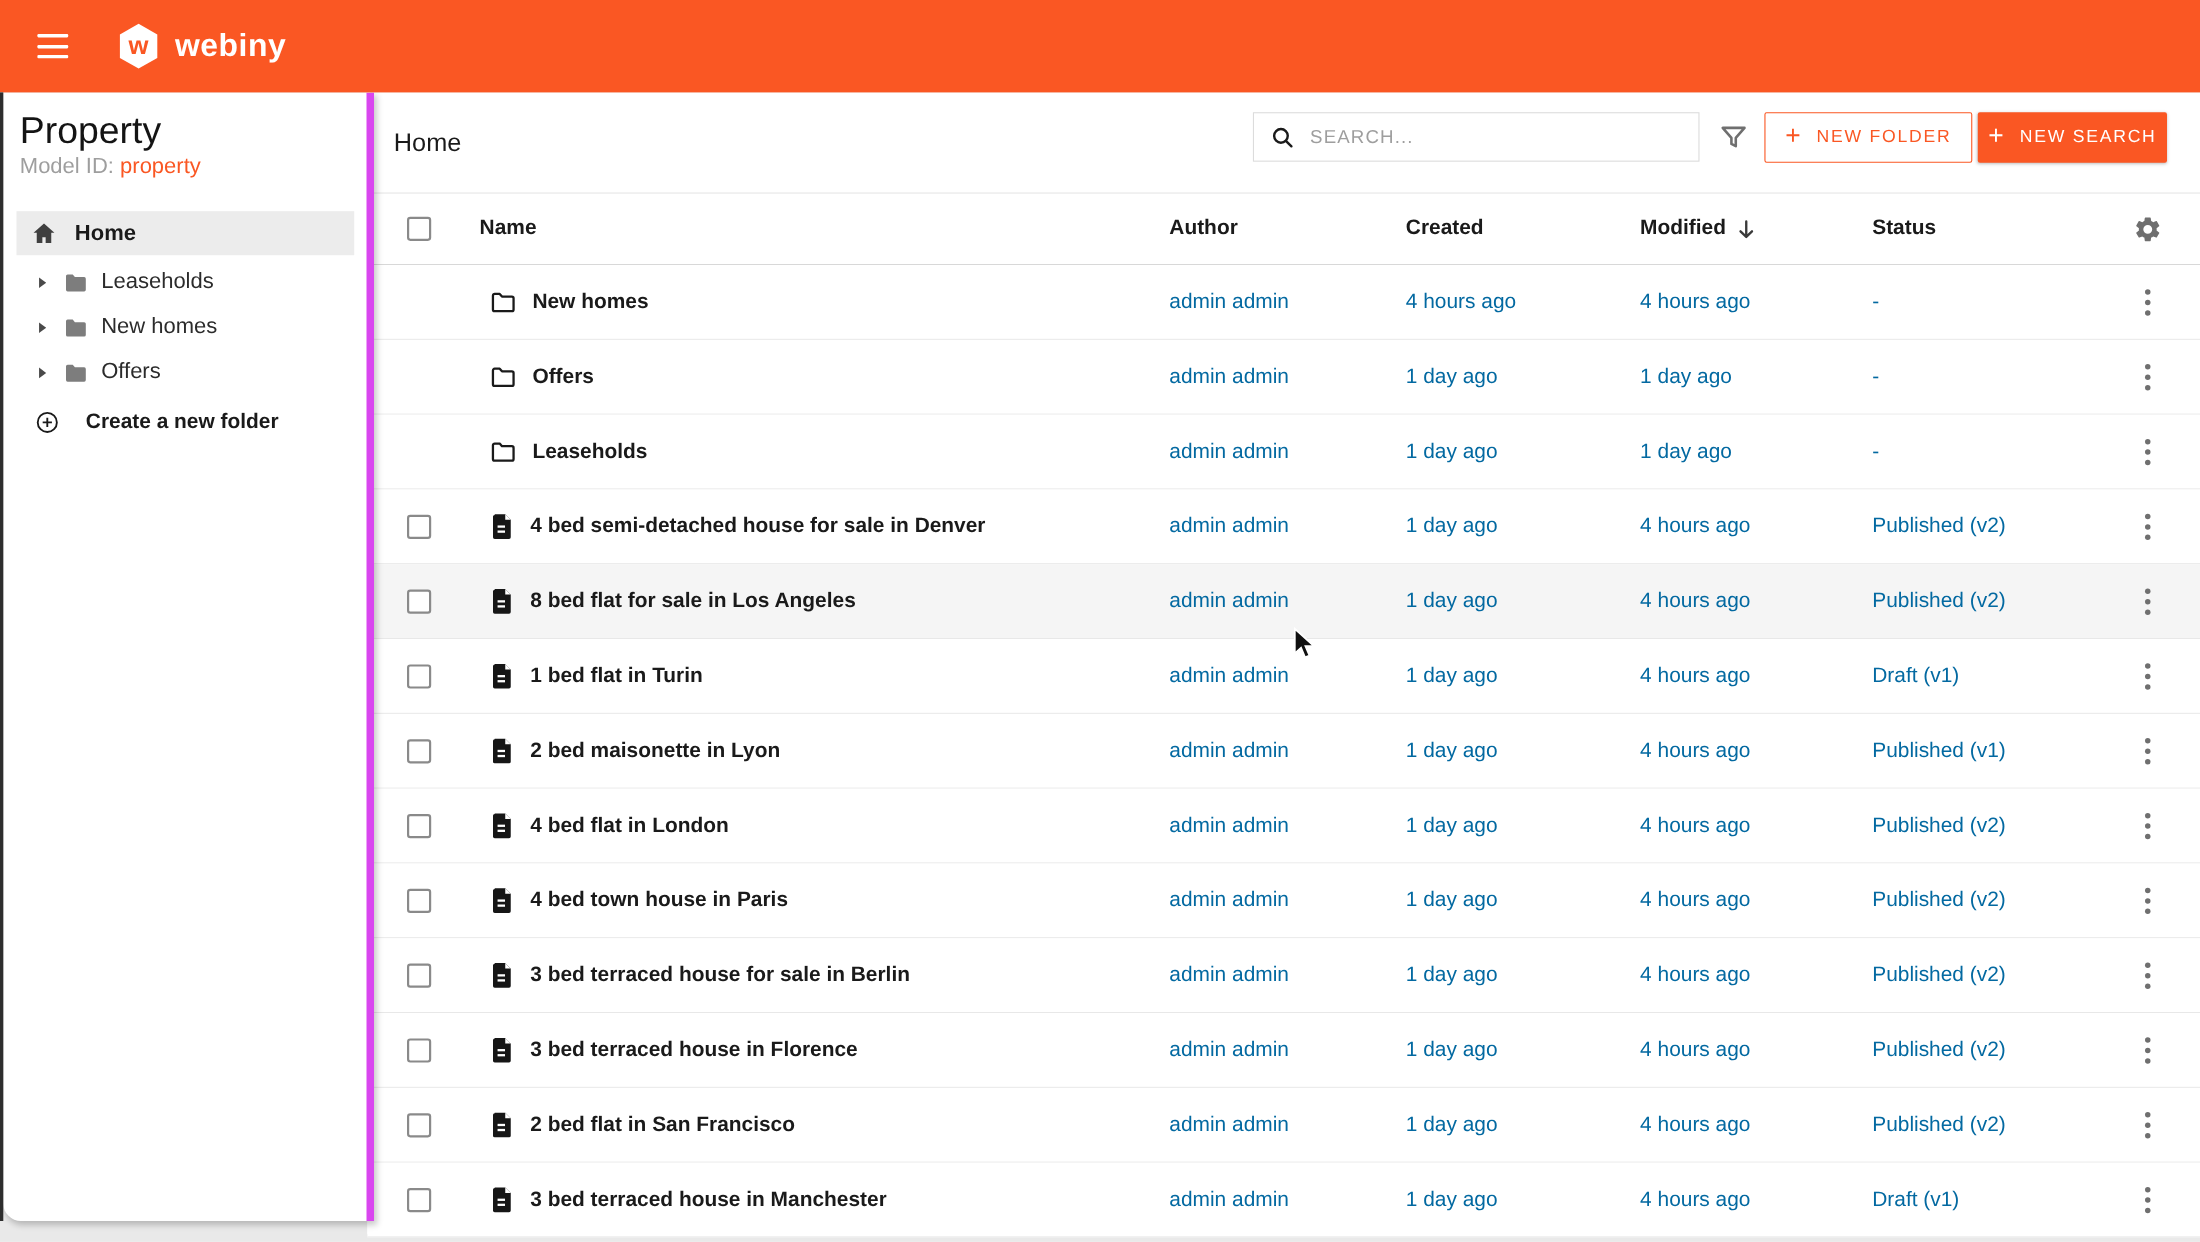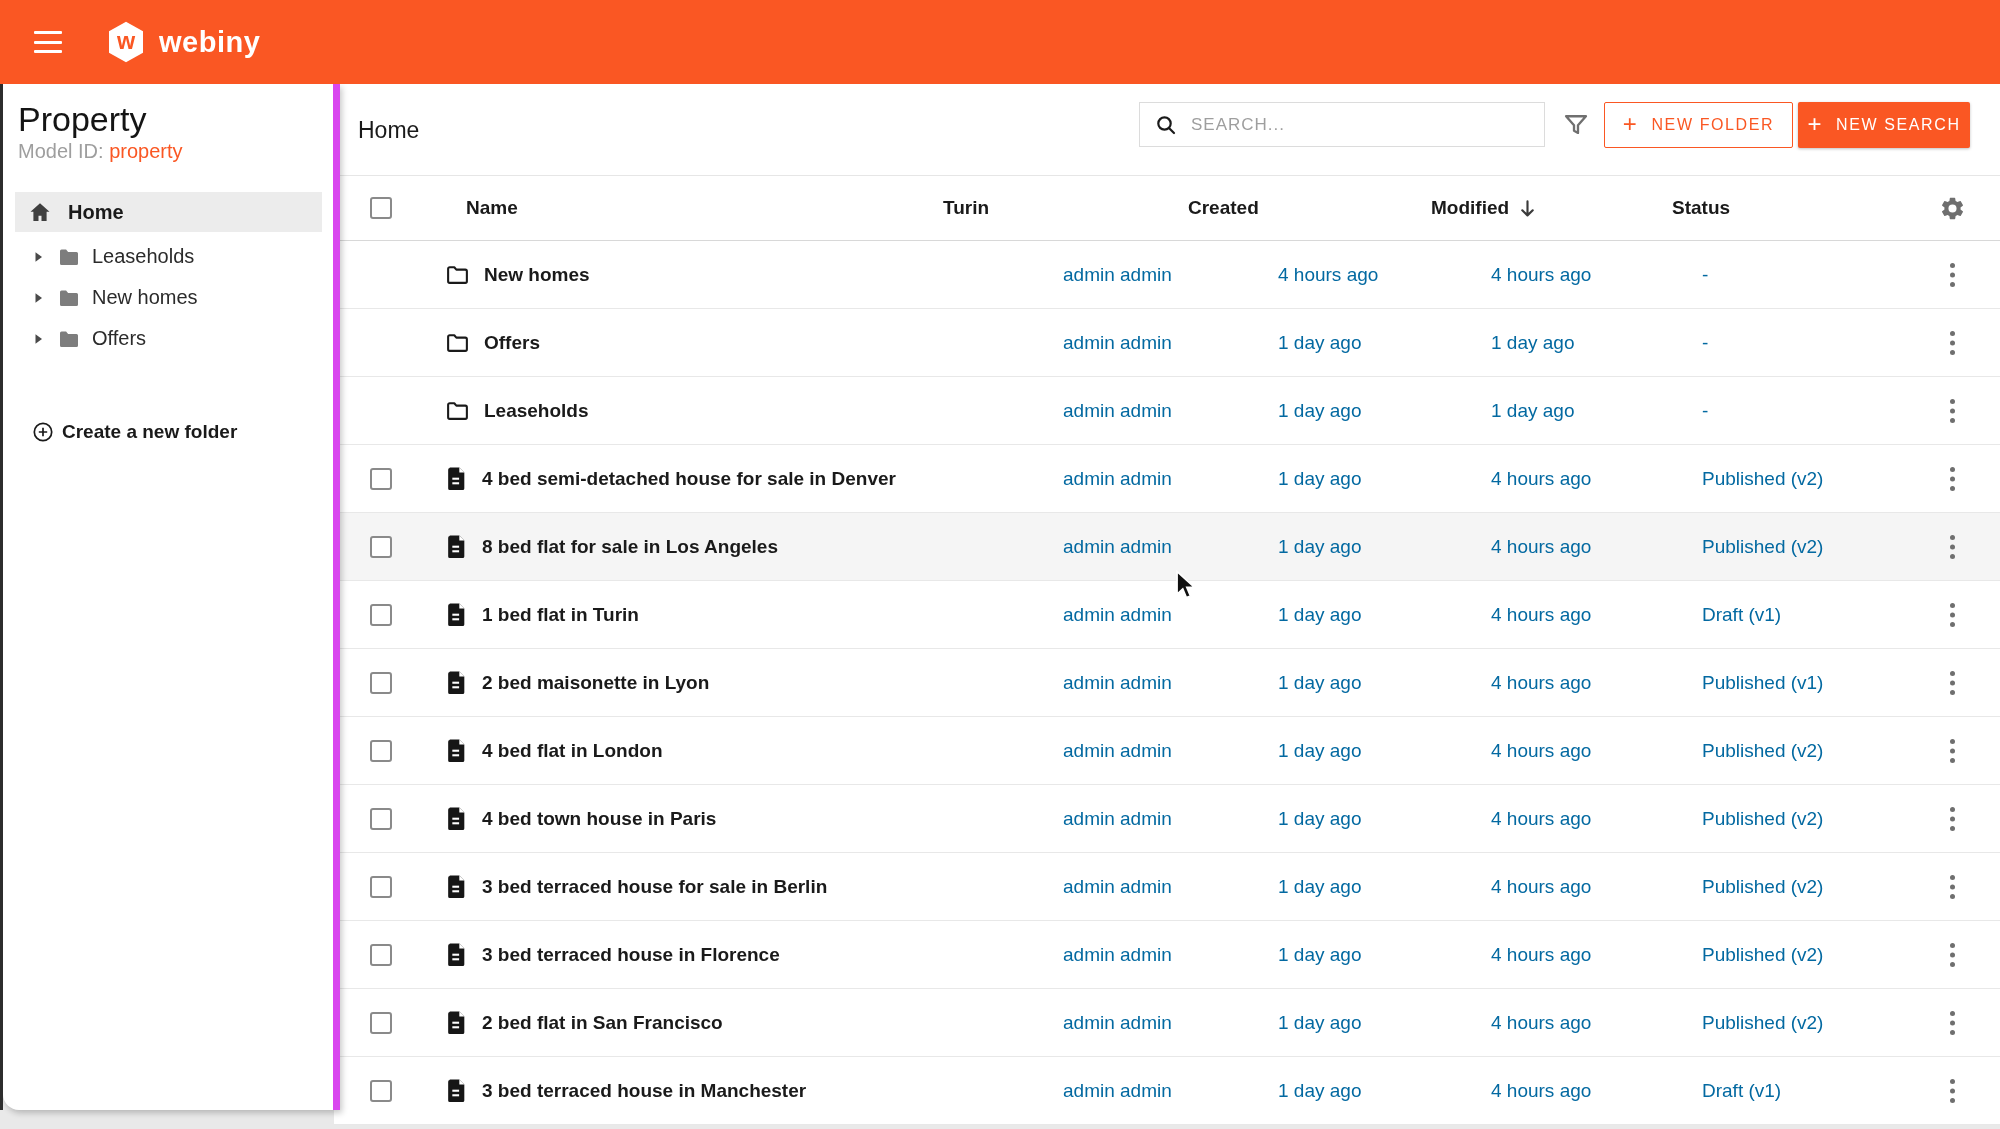--- a/index.html
+++ b/index.html
@@ -22,36 +22,36 @@
   .sidebar{position:absolute;left:3px;top:84px;width:330px;height:1026px;background:#fff;border-right:7px solid #d946ef;border-radius:0 0 0 16px;box-shadow:2px 3px 6px rgba(0,0,0,.22);z-index:4;}
   .sidebar-title{position:absolute;left:15px;top:16px;font-size:34px;color:#141414;}
   .model-id{position:absolute;left:15px;top:56px;font-size:20px;color:#9e9e9e;}
   .model-id .value{color:#fa5723;cursor:pointer;}
   .nav-home{position:absolute;left:12px;right:11px;top:108px;height:40px;background:#ececec;display:flex;align-items:center;gap:16px;padding-left:13px;font-weight:700;font-size:20px;color:#1a1a1a;cursor:pointer;}
   .tree{position:absolute;left:0;right:0;top:152px;}
   .tree-item{height:41px;display:flex;align-items:center;padding-left:31px;cursor:pointer;}
   .tree-item .caret{width:9px;display:flex;margin-right:14px;}
   .tree-item .foldicon{display:flex;margin-right:11px;}
   .tree-item .label{font-size:20px;color:#2b2b2b;}
-  .create-folder{position:absolute;left:28px;top:281px;height:38px;display:flex;align-items:center;gap:7px;font-weight:700;font-size:19px;color:#1a1a1a;cursor:pointer;margin-top:48px;}
+  .create-folder{position:absolute;left:28px;top:281px;height:38px;display:flex;align-items:center;gap:23px;font-weight:700;font-size:19px;color:#1a1a1a;cursor:pointer;}
   
   .main{position:absolute;left:334px;top:84px;width:1666px;height:1038px;background:#fff;z-index:3;}
   .content-header{position:relative;height:91px;border-bottom:1px solid #e6e6e6;}
   .breadcrumb{position:absolute;left:24px;top:50%;transform:translateY(-50%);font-size:23px;color:#1a1a1a;}
   .searchbox{position:absolute;left:805px;top:18px;width:406px;height:45px;border:1px solid #dcdcdc;background:#fff;display:flex;align-items:center;box-sizing:border-box;}
   .searchbox .sicon{margin:0 11px 0 14px;display:flex;}
   .searchbox input{border:none;outline:none;flex:1;font-family:inherit;font-size:17px;letter-spacing:1px;color:#333;background:transparent;}
   .searchbox input::placeholder{color:#9e9e9e;}
   .filter-btn{position:absolute;left:1228px;top:27px;cursor:pointer;display:flex;}
   .btn{position:absolute;top:18px;height:46px;display:flex;align-items:center;justify-content:center;gap:13px;font-size:16px;letter-spacing:1.6px;font-weight:500;border-radius:2px;cursor:pointer;box-sizing:border-box;font-family:inherit;}
   .btn .plus{font-size:24px;font-weight:400;line-height:1;transform:translateY(-1px);}
   .btn-outline{left:1270px;width:189px;border:1px solid #fa5723;background:#fff;color:#fa5723;}
   .btn-filled{left:1464px;width:172px;border:none;background:#fa5723;color:#fff;box-shadow:0 1px 3px rgba(0,0,0,.25);}
   
-  .table-header{display:flex;align-items:center;height:64px;border-bottom:1px solid #d8d8d8;font-weight:700;font-size:19px;color:#1a1a1a;gap:30px;}
+  .table-header{display:flex;align-items:center;height:64px;border-bottom:1px solid #d8d8d8;font-weight:700;font-size:19px;color:#1a1a1a;}
   .trow{display:flex;align-items:center;height:67px;border-bottom:1px solid #e8e8e8;background:#fff;cursor:pointer;}
   .trow.highlighted{background:#f5f5f5;}
   .col-select{width:102px;box-sizing:border-box;padding-left:36px;display:flex;align-items:center;flex:none;}
   .checkbox{width:22px;height:22px;border:2px solid #8a8a8a;border-radius:3px;background:#fff;box-sizing:border-box;cursor:pointer;}
   .col-name{flex:1;display:flex;align-items:center;min-width:0;}
   .col-name .row-icon{margin-left:9px;margin-right:14px;display:flex;flex:none;}
   .row-name{font-weight:700;font-size:19px;color:#1a1a1a;white-space:nowrap;overflow:hidden;text-overflow:ellipsis;}
   .cell{font-size:19px;color:#0369a1;white-space:nowrap;}
   .col-author{width:215px;flex:none;}
   .col-created{width:213px;flex:none;}
@@ -175,21 +175,21 @@
       <span class="plus">+</span>
       <span>NEW SEARCH</span>
     </button>
   </div>
 
   <div class="table-header">
     <div class="col-select">
         <span class="checkbox"></span>
       </div>
     <div class="col-name hdr-name">Name</div>
-    <div class="col-author hdr-name">Turin</div>
+    <div class="col-author hdr-name">Author</div>
     <div class="col-created hdr-name">Created</div>
     <div class="col-modified">
       <span class="hdr-name">Modified</span>
       <span style="display:flex;">
         <svg width="17" height="19" viewBox="0 0 14 16" fill="none" stroke="#3a3a3a" stroke-width="1.8" stroke-linecap="round" stroke-linejoin="round">
             <path d="M7 2v11.3M2.6 9.5 7 13.8l4.4-4.3"></path>
           </svg>
       </span>
     </div>
     <div class="col-status hdr-name">Status</div>

